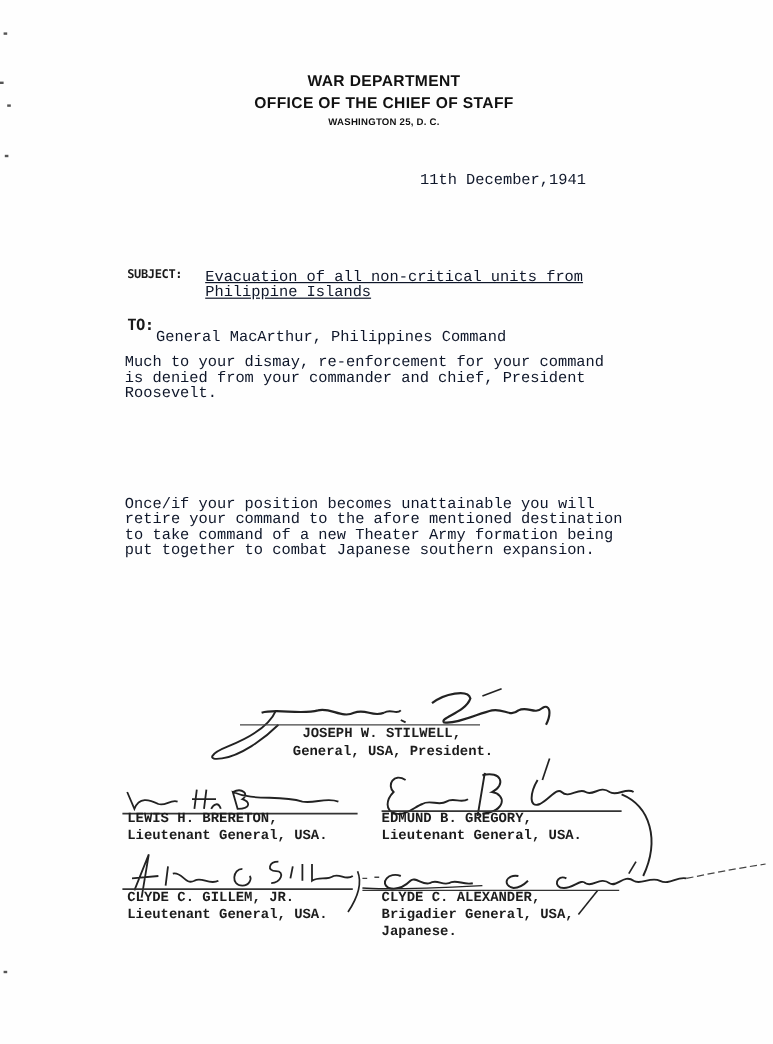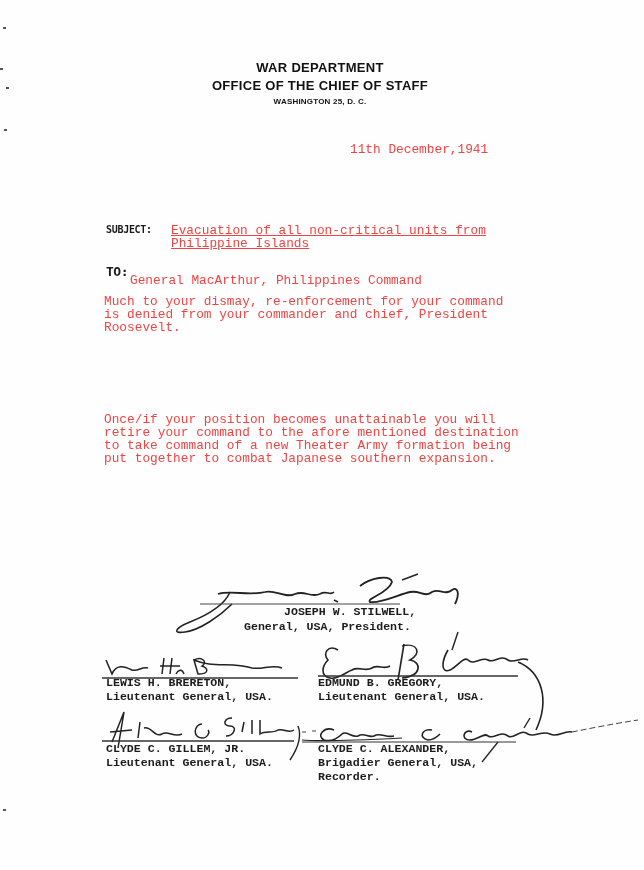--- a/index.html
+++ b/index.html
@@ -29,21 +29,21 @@
     color: #111;
   }
   .lh1 { top: 60px; font-size: 13px; letter-spacing: 0.3px; left: -2px; }
   .lh2 { top: 78px; font-size: 13px; letter-spacing: 0.3px; left: -2px; }
   .lh3 { top: 97px; font-size: 8px; letter-spacing: 0.2px; left: -2px; }
 
   .mono {
     font-family: "Liberation Mono", monospace;
     font-size: 12.8px;
     line-height: 13px;
-    color: #ef4444;
+    color: #0f172a;
     white-space: pre;
   }
   .date {
     position: absolute;
     left: 350px; top: 143px;
   }
   .subject-label {
     position: absolute;
     left: 106px; top: 224px;
     font-family: "DejaVu Sans Mono", monospace;
@@ -127,21 +127,21 @@
 put together to combat Japanese southern expansion.</div>
 
   <svg class="sig-svg" style="left:170px;top:574px;" width="300" height="60" viewBox="0 0 300 60">
     <path d="M60 18 C 55 30, 40 40, 20 48 C 5 54, 2 60, 15 58 C 30 56, 50 42, 62 30" fill="none" stroke="#222" stroke-width="1.6"></path>
     <path d="M48 20 C 60 16, 80 22, 95 18 C 105 15, 115 25, 125 20 C 135 16, 140 24, 150 20" fill="none" stroke="#222" stroke-width="1.8"></path>
     <path d="M150 20 C 156 16, 160 22, 164 18 M 164 26 L 168 28" fill="none" stroke="#222" stroke-width="1.6"></path>
     <path d="M190 12 C 200 4, 220 0, 222 8 C 218 20, 196 24, 200 28 C 210 30, 230 20, 240 18 C 250 16, 255 24, 262 18 C 270 14, 275 22, 282 16 C 288 12, 290 20, 285 30" fill="none" stroke="#222" stroke-width="1.8"></path>
     <path d="M232 6 L 248 0" fill="none" stroke="#222" stroke-width="1.4"></path>
     <line x1="30" y1="30" x2="230" y2="30" stroke="#444" stroke-width="1"></line>
   </svg>
-  <div class="typed-sig" style="left:252px;top:605px;margin-left:32px;">JOSEPH W. STILWELL,</div>
+  <div class="typed-sig" style="left:252px;top:605px;">JOSEPH W. STILWELL,</div>
   <div class="typed-sig" style="left:244px;top:620px;">General, USA, President.</div>
 
   <svg class="sig-svg" style="left:102px;top:654px;" width="200" height="30" viewBox="0 0 200 30">
     <path d="M4 6 L 10 20 C 14 10, 22 12, 30 16 C 36 18, 40 12, 46 14" fill="none" stroke="#222" stroke-width="1.5"></path>
     <path d="M62 4 L 60 20 M 70 4 L 68 20 M 58 12 L 78 12 M 74 20 C 76 16, 80 14, 82 20" fill="none" stroke="#222" stroke-width="1.5"></path>
     <path d="M92 6 C 100 2, 106 8, 100 12 C 106 14, 108 20, 96 20 L 92 6 C 110 14, 130 8, 150 14 C 160 16, 170 10, 180 14" fill="none" stroke="#222" stroke-width="1.5"></path>
     <line x1="0" y1="24" x2="196" y2="24" stroke="#333" stroke-width="1.4"></line>
   </svg>
   <div class="typed-sig" style="left:106px;top:676px;">LEWIS H. BRERETON,</div>
   <div class="typed-sig" style="left:106px;top:690px;">Lieutenant General, USA.</div>
@@ -174,15 +174,15 @@
     <path d="M0 24 C 20 26, 60 24, 100 22" fill="none" stroke="#222" stroke-width="1.2"></path>
     <path d="M130 14 C 120 12, 116 22, 126 24 C 132 24, 136 20, 138 18" fill="none" stroke="#222" stroke-width="1.6"></path>
     <path d="M170 16 C 162 12, 158 24, 168 24 C 176 24, 182 16, 186 20 C 192 24, 198 14, 206 20 C 212 24, 218 12, 226 18 C 232 22, 240 14, 248 18 C 256 22, 262 14, 270 16" fill="none" stroke="#222" stroke-width="1.6"></path>
     <path d="M228 2 L 222 12" fill="none" stroke="#222" stroke-width="1.4"></path>
     <path d="M270 16 C 290 12, 310 8, 336 4" fill="none" stroke="#444" stroke-width="1" stroke-dasharray="6,3"></path>
     <path d="M196 26 L 180 46" fill="none" stroke="#222" stroke-width="1.3"></path>
     <line x1="0" y1="26" x2="214" y2="26" stroke="#333" stroke-width="1.2"></line>
   </svg>
   <div class="typed-sig" style="left:318px;top:742px;">CLYDE C. ALEXANDER,</div>
   <div class="typed-sig" style="left:318px;top:756px;">Brigadier General, USA,
-Recorder.</div>
+Japanese.</div>
 
 </div>
 
 </body></html>

